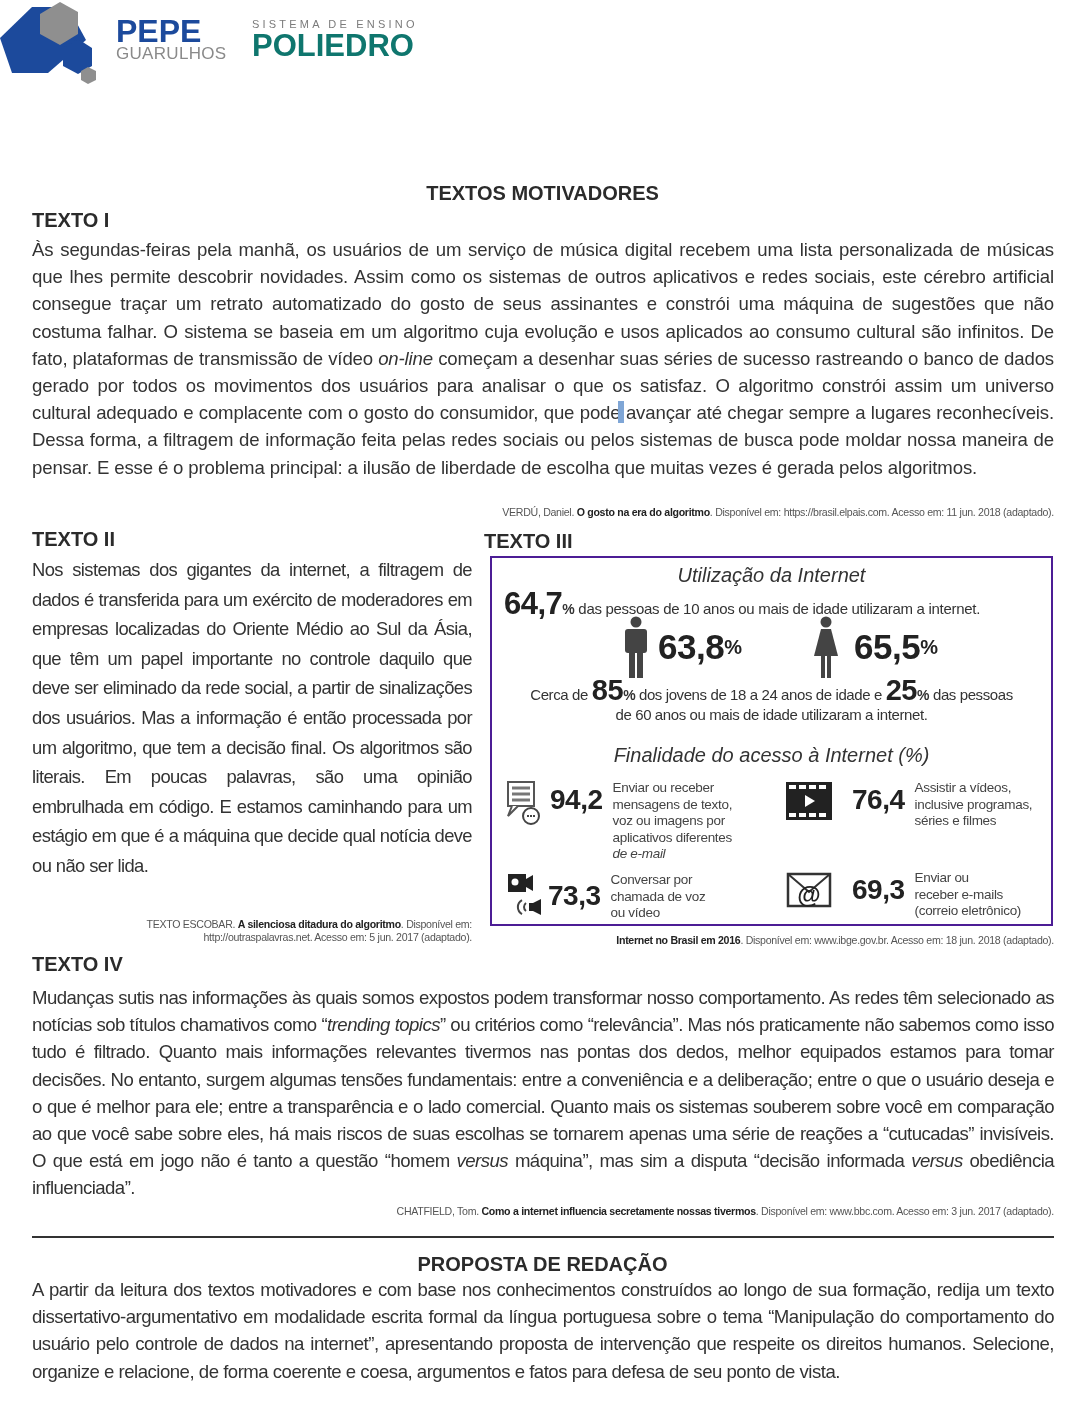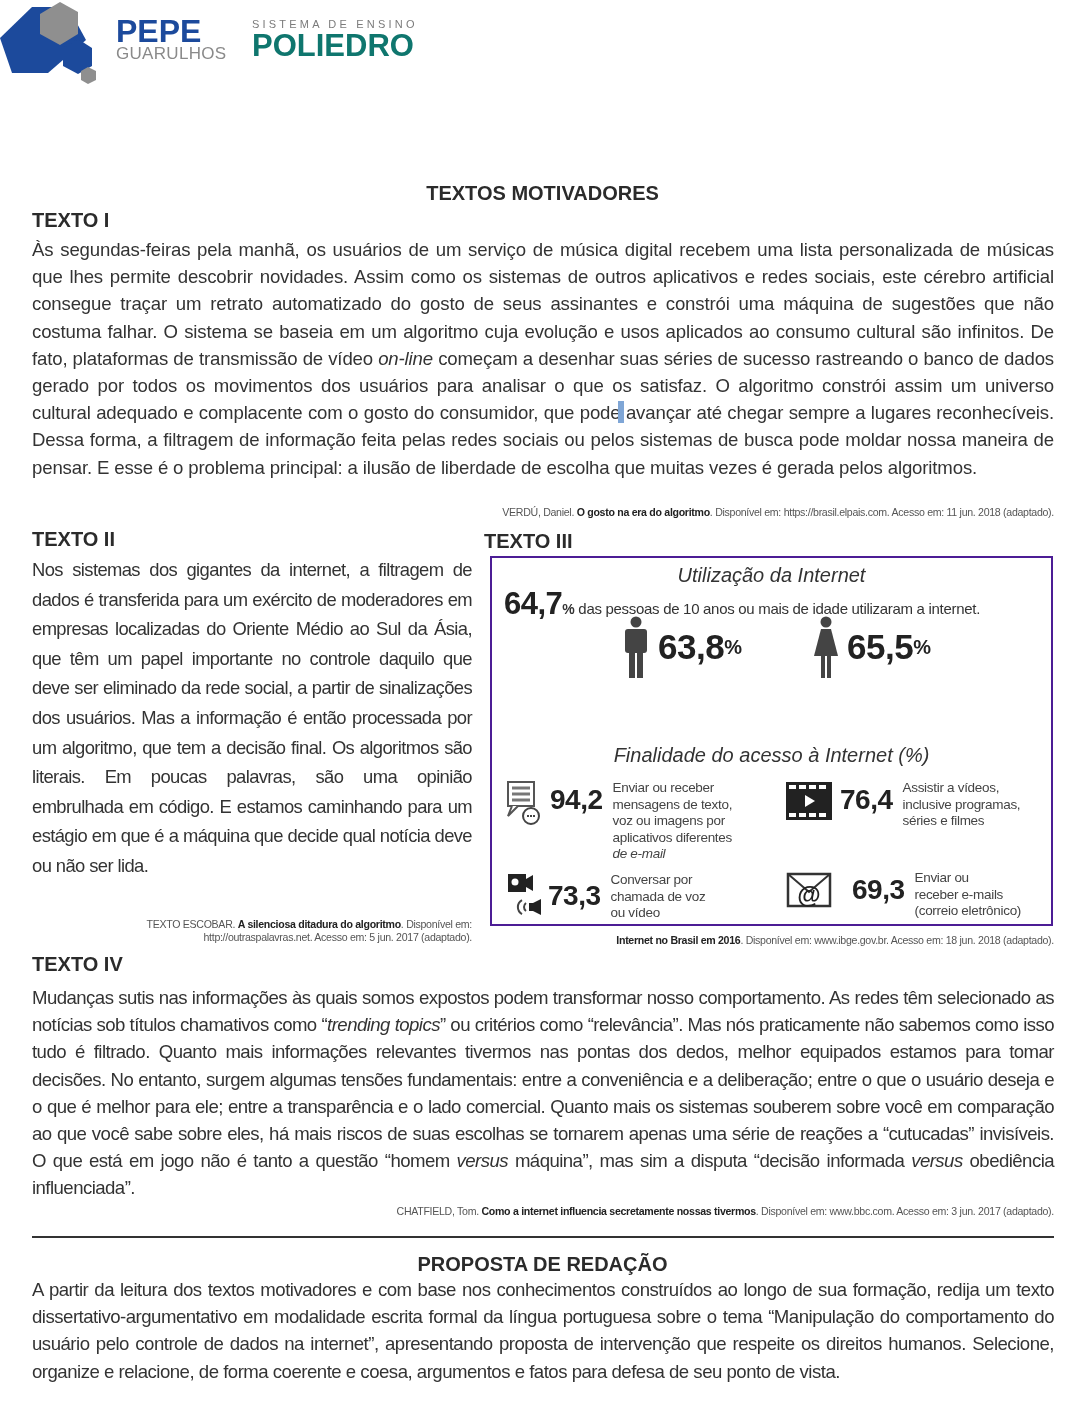--- a/index.html
+++ b/index.html
@@ -95,24 +95,28 @@
     <span class="big" style="margin-left:8px;">63,8</span>
       <span class="pct">%</span>
   </div>
   <div class="gender" style="left:320px;">
     <svg width="28" height="62" viewBox="0 0 28 62">
       <circle cx="14" cy="6" r="5.5" fill="#444"></circle>
       <polygon points="9,13 19,13 26,40 2,40" fill="#444"></polygon>
       <rect x="9" y="38" width="4" height="24" fill="#444"></rect>
       <rect x="15" y="38" width="4" height="24" fill="#444"></rect>
     </svg>
-    <span class="big" style="margin-left:7px;">65,5</span>
+    <span class="big" style="margin-left:14px;">65,5</span>
       <span class="pct">%</span>
   </div>
 
+  <div class="ib-row3">
+    <span>Cerca de </span><span class="big">85</span><span class="pct">%</span><span> dos jovens  de 18 a 24 anos de idade e </span><span class="big">25</span><span class="pct">%</span><span> das pessoas</span><br>
+    <span>de 60 anos ou mais de idade utilizaram a internet.</span>
+  </div>
 
   <div class="ib-title" style="top:186px;">Finalidade do acesso à Internet (%)</div>
 
   <div class="stat" style="left:14px; top:222px;">
     <svg class="icon" width="36" height="46" viewBox="0 0 36 46">
       <rect x="2" y="2" width="26" height="24" fill="#fff" stroke="#555" stroke-width="2"></rect>
       <line x1="6" y1="8" x2="24" y2="8" stroke="#777" stroke-width="3"></line>
       <line x1="6" y1="14" x2="24" y2="14" stroke="#777" stroke-width="3"></line>
       <line x1="6" y1="20" x2="24" y2="20" stroke="#777" stroke-width="3"></line>
       <polyline points="6,26 2,36 12,26" fill="#fff" stroke="#555" stroke-width="2"></polyline>
@@ -135,21 +139,21 @@
       <rect x="3" y="5" width="7" height="4" fill="#fff"></rect>
         <rect x="13" y="5" width="7" height="4" fill="#fff"></rect>
         <rect x="23" y="5" width="7" height="4" fill="#fff"></rect>
         <rect x="33" y="5" width="7" height="4" fill="#fff"></rect>
       <rect x="3" y="33" width="7" height="4" fill="#fff"></rect>
         <rect x="13" y="33" width="7" height="4" fill="#fff"></rect>
         <rect x="23" y="33" width="7" height="4" fill="#fff"></rect>
         <rect x="33" y="33" width="7" height="4" fill="#fff"></rect>
       <polygon points="19,15 19,27 29,21" fill="#fff"></polygon>
     </svg>
-    <span class="num" style="margin-left:8px;">76,4</span>
+    <span class="num" style="margin-left:20px;">76,4</span>
     <div class="desc">
       <div>Assistir a vídeos,</div>
       <div>inclusive programas,</div>
       <div>séries e filmes</div>
     </div>
   </div>
 
   <div class="stat" style="left:14px; top:314px;">
     <svg class="icon" width="40" height="46" viewBox="0 0 40 46">
       <rect x="2" y="2" width="18" height="18" fill="#222"></rect>

